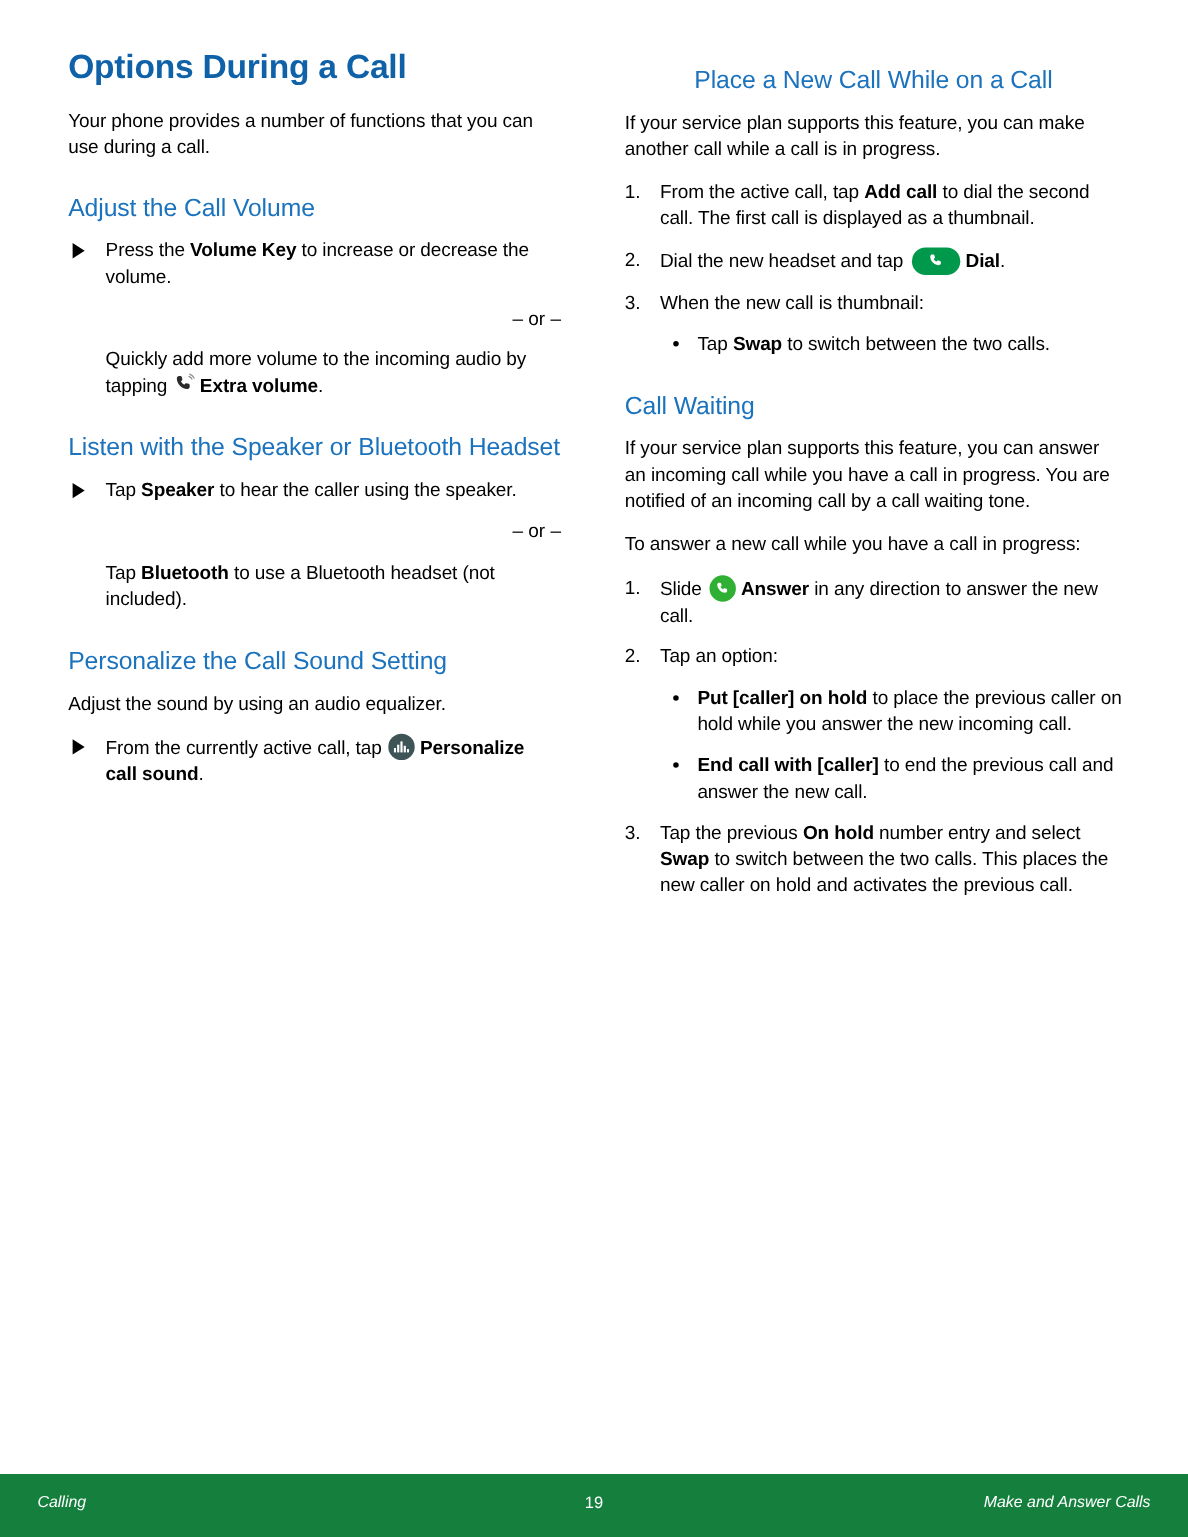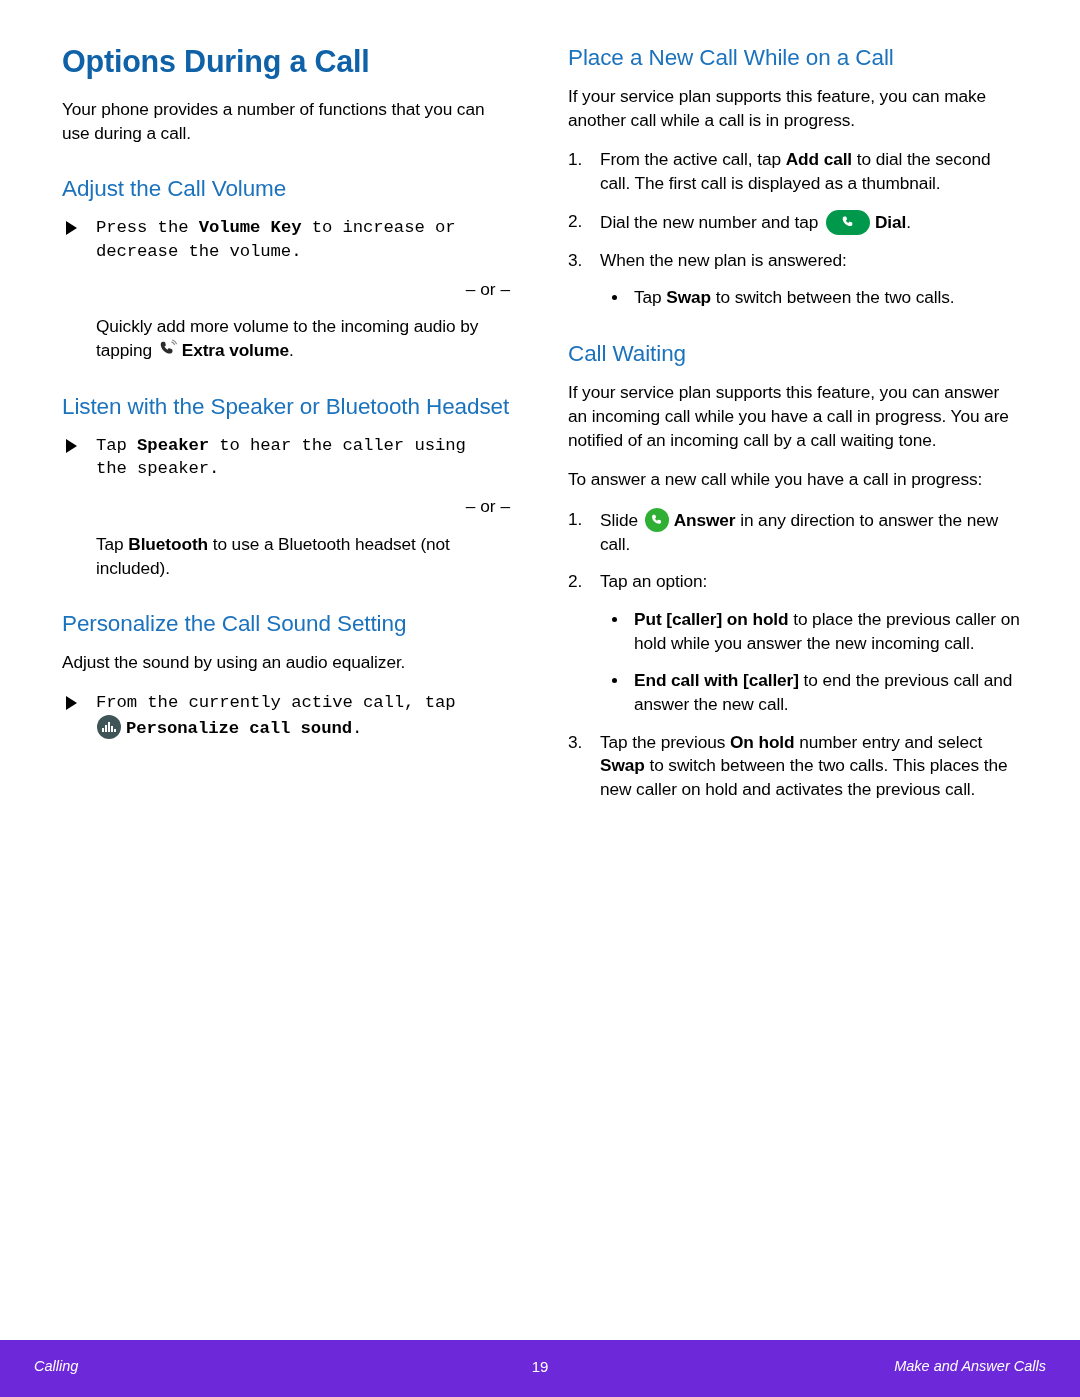--- a/index.html
+++ b/index.html
@@ -47,38 +47,37 @@
   }
 
   h2.section-title {
     font-size: 22.5px;
     line-height: 1.2;
     font-weight: normal;
     color: #1b72bd;
     margin: 30px 0 14px 0;
     letter-spacing: -0.1px;
   }
-  h2.section-title.first { margin-top: 0; }
+  h2.section-title.first { margin-top: 15px; text-align: center; }
 
   p.body-text {
     font-size: 17.3px;
     line-height: 1.37;
     margin: 0 0 16px 0;
     letter-spacing: -0.1px;
   }
 
   
   .tri-item {
     position: relative;
     padding-left: 34px;
     font-size: 17.3px;
     line-height: 1.37;
     margin: 0 16px 6px 0;
     letter-spacing: -0.1px;
-    font-family: Liberation Mono, monospace;
   }
   .tri-marker {
     position: absolute;
     left: 4px;
     top: 5px;
     width: 0;
     height: 0;
     border-top: 7px solid transparent;
     border-bottom: 7px solid transparent;
     border-left: 11px solid #000000;
@@ -175,21 +174,21 @@
     transform: translate(-50%, -50%);
   }
 
   
   .footer-bar {
     position: absolute;
     left: 0;
     bottom: 0;
     width: 1080px;
     height: 57px;
-    background: #6d28d9;
+    background: #15803d;
   }
   .footer-inner {
     position: relative;
     width: 1080px;
     height: 57px;
   }
   .footer-left, .footer-center, .footer-right {
     position: absolute;
     top: 19px;
     font-style: italic;
@@ -268,28 +267,28 @@
 
       <p class="body-text">If your service plan supports this feature, you can make another call while a call is in progress.</p>
 
       <div class="num-item">
         <span class="num-marker">1.</span>
         <span>From the active call, tap </span><b>Add call</b><span> to dial the second call. The first call is displayed as a thumbnail.</span>
       </div>
 
       <div class="num-item">
         <span class="num-marker">2.</span>
-        <span>Dial the new number and tap </span><span class="icon-inline icon-dial-pill"><svg class="icon-inner-svg" width="15" height="15" viewBox="0 0 24 24">
+        <span>Dial the new headset and tap </span><span class="icon-inline icon-dial-pill"><svg class="icon-inner-svg" width="15" height="15" viewBox="0 0 24 24">
               <path d="M6.2 3c-1.3 0-2.4 1.1-2.6 2.4-.4 2.3.7 6.1 3.7 9.2s6.9 4.1 9.2 3.8c1.3-.2 2.4-1.3 2.4-2.6v-1.9c0-.7-.5-1.3-1.1-1.5l-3-.8c-.6-.2-1.2.1-1.5.6l-.8 1.2c-1.7-.8-3.2-2.3-4-4l1.2-.8c.5-.3.8-.9.6-1.5l-.8-3C9.2 3.5 8.6 3 7.9 3z" fill="#ffffff"></path>
             </svg></span><b>Dial</b><span>.</span>
       </div>
 
       <div class="num-item">
         <span class="num-marker">3.</span>
-        <span>When the new plan is answered:</span>
+        <span>When the new call is thumbnail:</span>
       </div>
 
       <div class="dot-item">
         <span class="dot-marker"></span>
         <span>Tap </span><b>Swap</b><span> to switch between the two calls.</span>
       </div>
 
 
       <h2 class="section-title">Call Waiting</h2>
 

